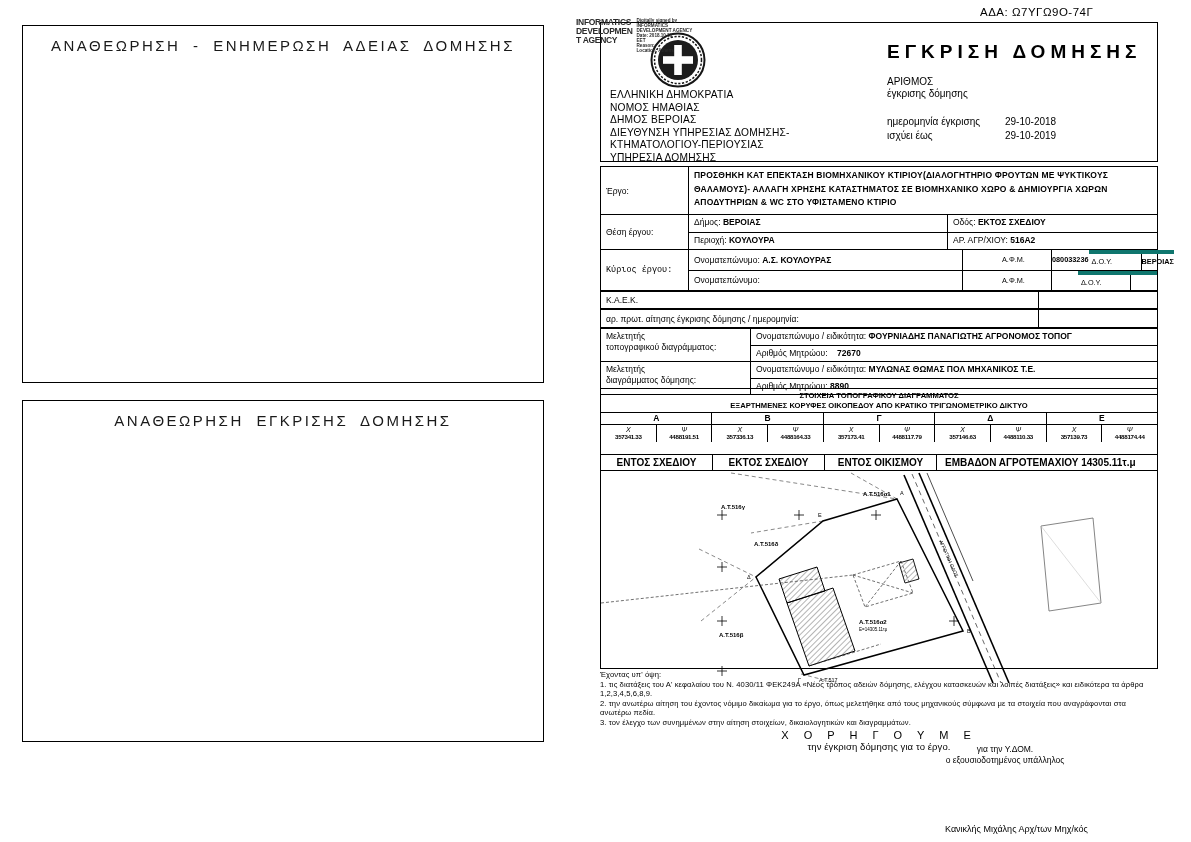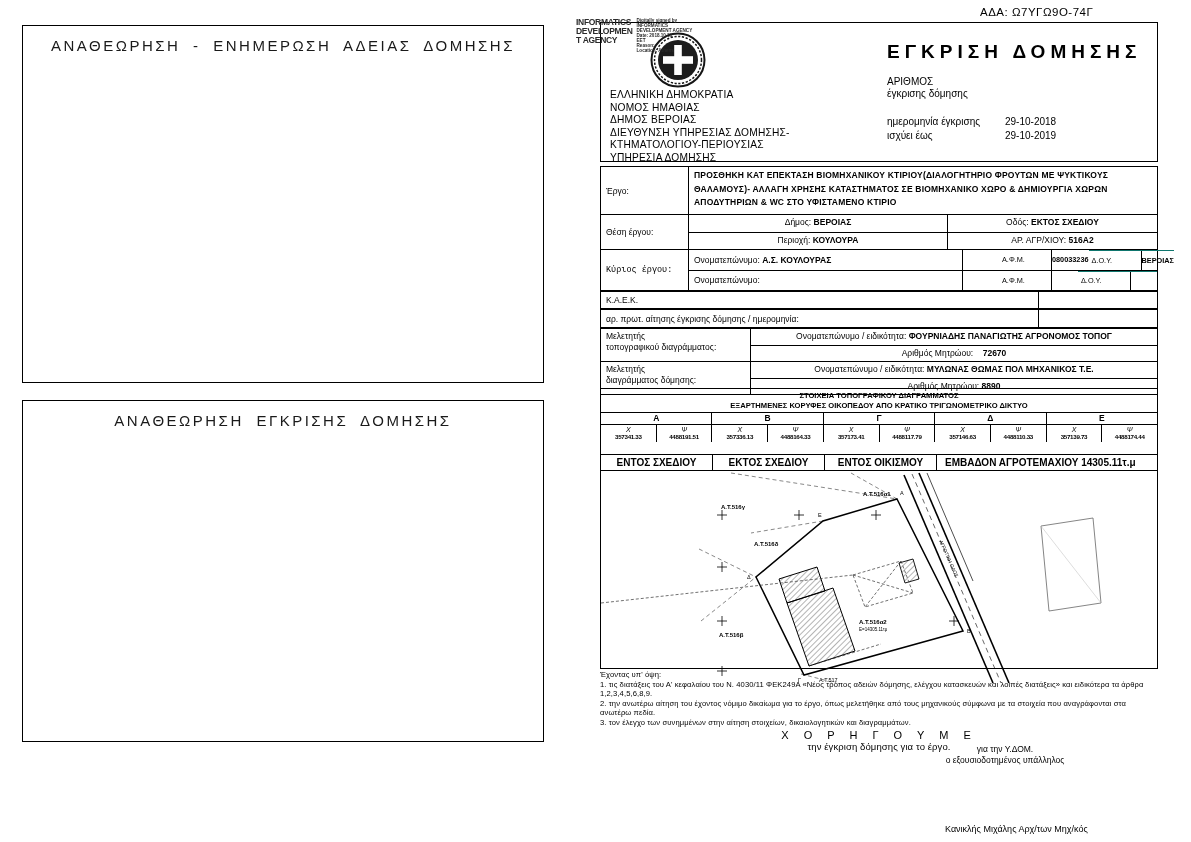--- a/index.html
+++ b/index.html
@@ -25,25 +25,25 @@
   .date-row .dl{width:118px;}
   
   .dtable{border:1.6px solid #000;font-size:8.5px;}
   .drow{display:flex;border-top:1px solid #000;align-items:stretch;}
   .drow:first-child{border-top:none;}
   .thick{border-top-width:2px;}
   .dcell{padding:2px 5px;box-sizing:border-box;}
   .dlabel{width:88px;flex:0 0 88px;border-right:1px solid #000;font-size:8.5px;}
   .dlabel.wide{width:150px;flex:0 0 150px;}
   .stackcol{flex:1;display:flex;flex-direction:column;}
-  .subrow{display:flex;flex:1;border-top:1px solid #000;align-items:stretch;text-align:center;}
+  .subrow{display:flex;flex:1;border-top:1px solid #000;align-items:stretch;}
   .subrow:first-child{border-top:none;}
   .val{font-weight:bold;}
   .minitbl{width:158px;flex:0 0 158px;display:flex;border-left:1px solid #000;padding-left:36px;}
-  .minirow{flex:1;display:flex;border-top:1px solid #0f766e;}
+  .minirow{flex:1;display:flex;border-top:4px solid #0f766e;}
   .minirow:first-child{border-top:none;}
   .minilbl{width:46px;flex:0 0 46px;font-size:7.3px;padding:0 3px;display:flex;align-items:center;}
   .minival{flex:1;border-left:1px solid #000;font-size:7.3px;font-weight:bold;display:flex;align-items:center;justify-content:center;}
   .rt-blank{width:118px;flex:0 0 118px;border-left:1px solid #000;}
   
   .cbox{border:1.6px solid #000;}
   .ctitle{text-align:center;font-weight:bold;font-size:7.6px;line-height:9.5px;}
   .cgrid{display:flex;border-top:1px solid #000;}
   .cg{flex:1;border-left:1.4px solid #000;text-align:center;}
   .cg:first-child{border-left:none;}

